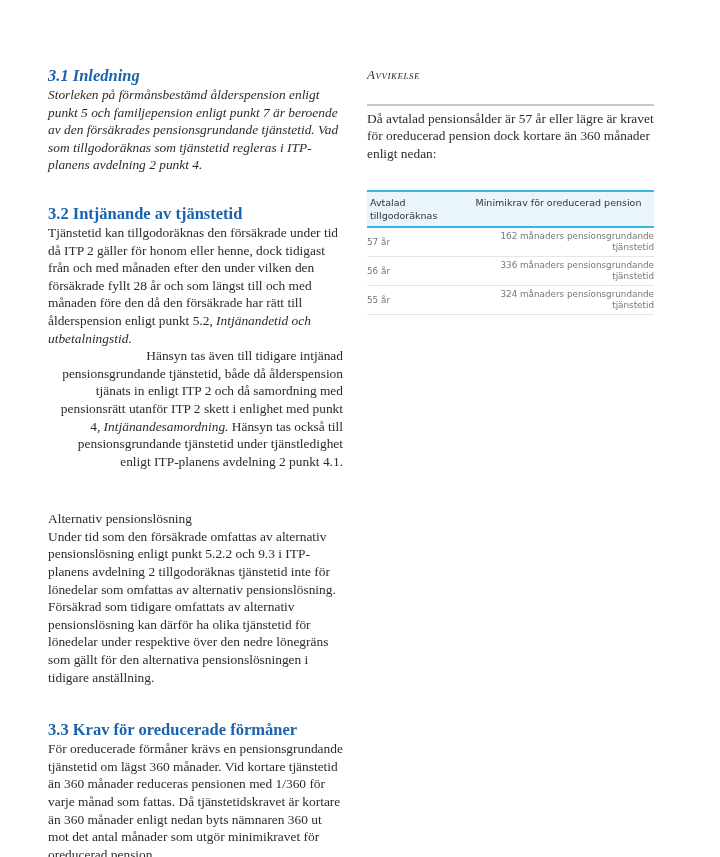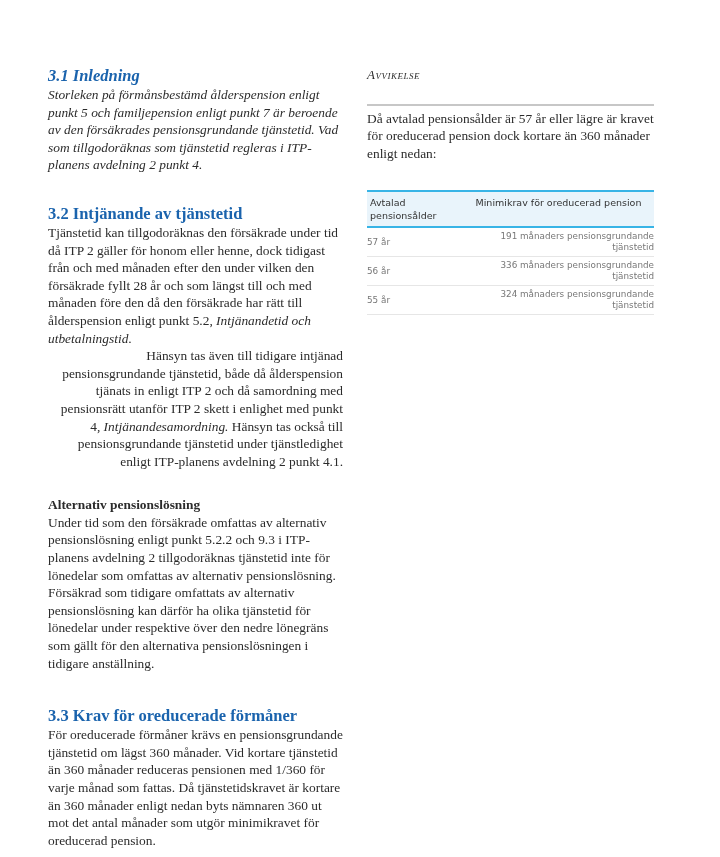--- a/index.html
+++ b/index.html
@@ -18,21 +18,21 @@
   }
   h2 {
     font-family: "Liberation Serif", "DejaVu Serif", serif;
     color: #1a63ad; font-weight: bold; font-size: 16.5px;
     line-height: 20px; margin: 0;
   }
   p { margin: 0; }
   .indent { text-indent: 16px; text-align: right; }
   .section { margin-bottom: 30px; font-style: italic; }
   .sec-33 { margin-top: 34px; }
-  .subhead { font-weight: bold; margin-top: 26px; }
+  .subhead { font-weight: normal; margin-top: 40px; }
   em { font-style: italic; }
 
   .avv-title {
     font-style: italic; font-variant: small-caps; font-size: 13px;
     letter-spacing: 0.5px; padding-bottom: 20px;
     border-bottom: 2px solid #c7c7c7; margin-bottom: 4px;
   }
   .tbl {
     margin-top: 28px; width: 287px; border-collapse: collapse;
     font-family: "DejaVu Sans", "Liberation Sans", sans-serif;
@@ -73,28 +73,28 @@
   </div>
 </div>
 
 <div class="col-right">
   <div class="avv-title">Avvikelse</div>
   <p>Då avtalad pensionsålder är 57 år eller lägre är kravet för oreducerad pension dock kortare än 360 månader enligt nedan:</p>
 
   <table class="tbl">
     <thead>
       <tr>
-        <th class="l" style="width:90px">Avtalad pensionsålder</th>
+        <th class="l" style="width:90px">Avtalad tillgodoräknas</th>
         <th class="r">Minimikrav för oreducerad pension</th>
       </tr>
     </thead>
     <tbody>
       <tr>
         <td>57 år</td>
-        <td class="r">191 månaders pensionsgrundande tjänstetid</td>
+        <td class="r">162 månaders pensionsgrundande tjänstetid</td>
       </tr>
       <tr>
         <td>56 år</td>
         <td class="r">336 månaders pensionsgrundande tjänstetid</td>
       </tr>
       <tr>
         <td>55 år</td>
         <td class="r">324 månaders pensionsgrundande tjänstetid</td>
       </tr>
     </tbody>

